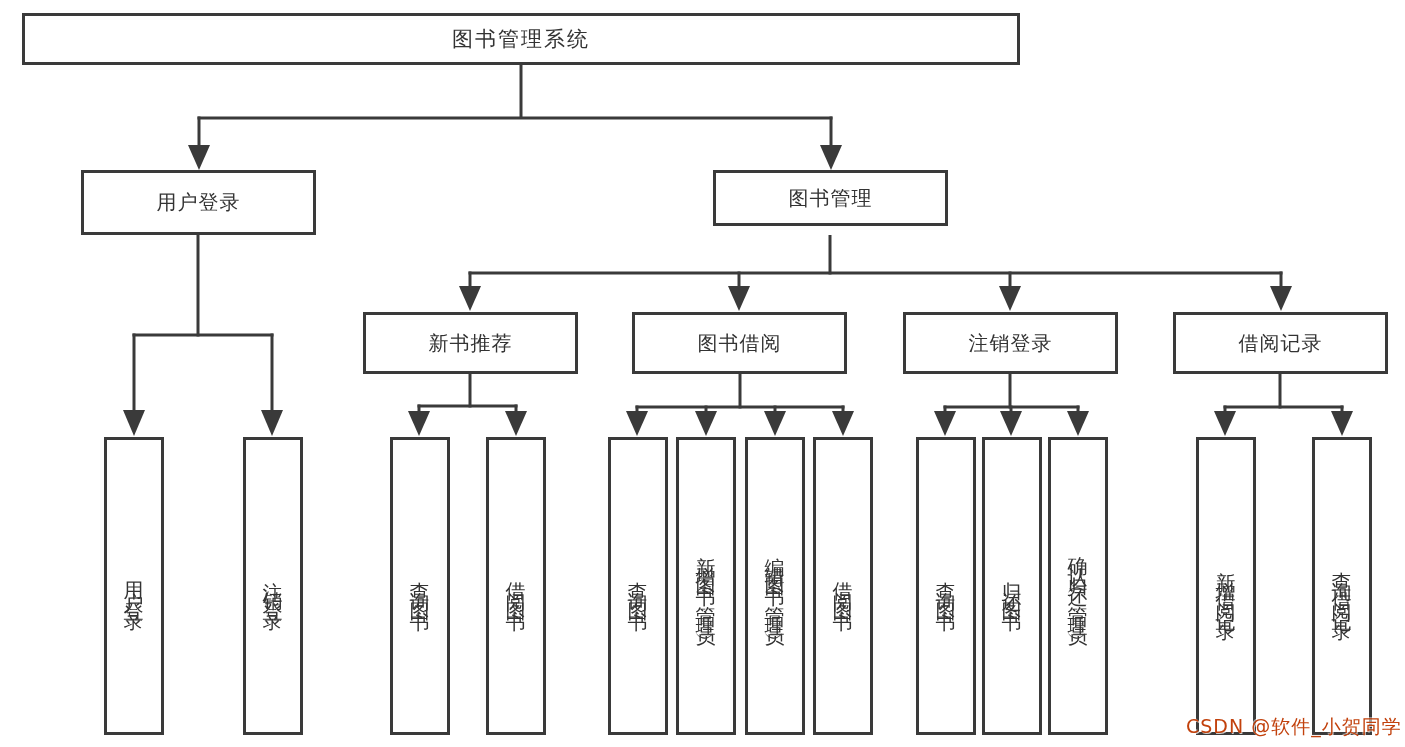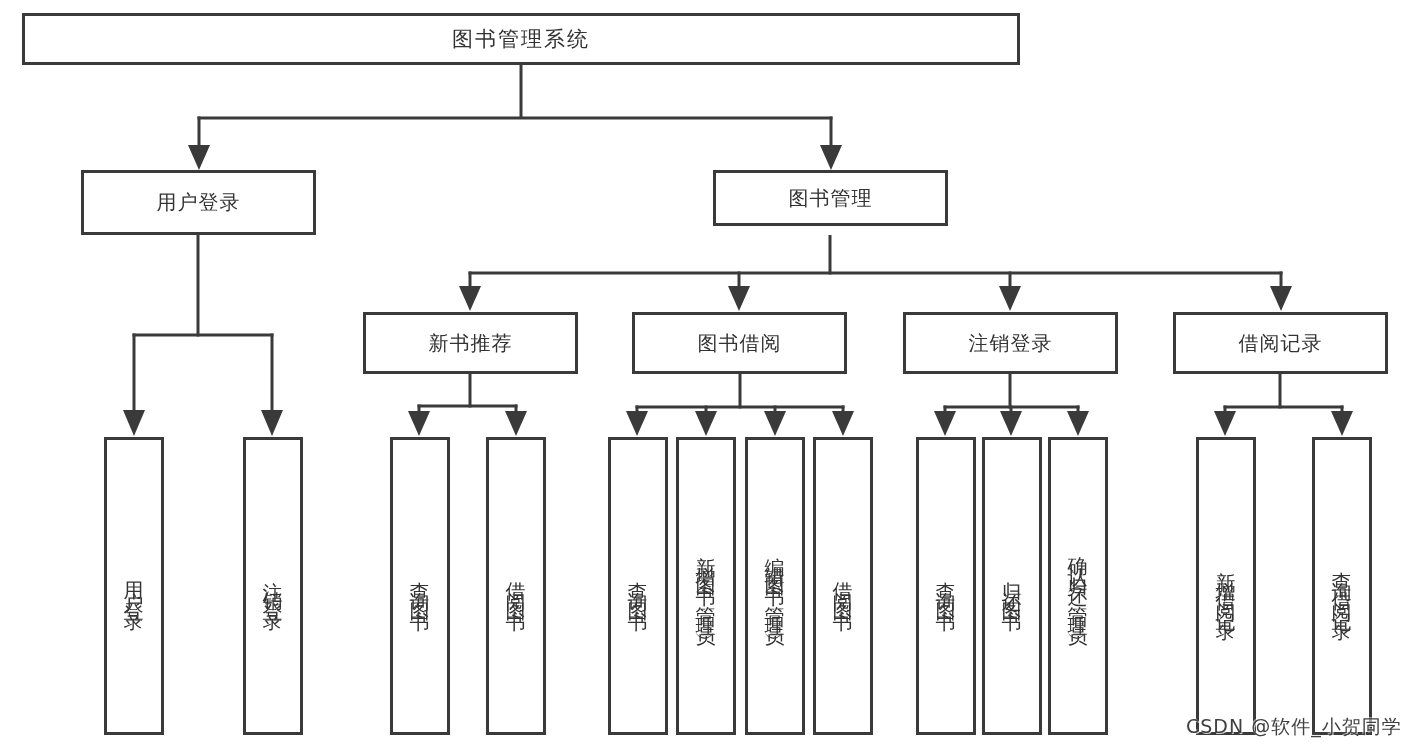--- a/index.html
+++ b/index.html
@@ -41,21 +41,21 @@
     writing-mode: vertical-rl;
     font-size: 20px;
     letter-spacing: 10px;
     line-height: 1;
   }
   .watermark {
     position: absolute;
     left: 1186px;
     top: 714px;
     font-size: 19px;
-    color: #404040;
+    color: #c2410c;
     letter-spacing: 1px;
     white-space: nowrap;
     text-shadow: 1px 1px 0 rgba(255,255,255,0.75), -1px -1px 0 rgba(255,255,255,0.55);
     z-index: 5;
   }
 </style>
 </head>
 <body>
 
 <div class="stage">

